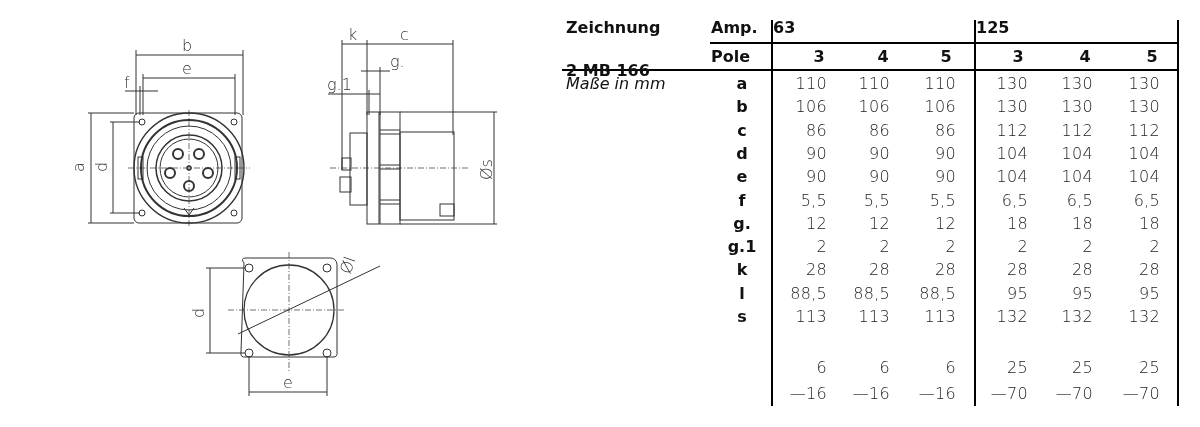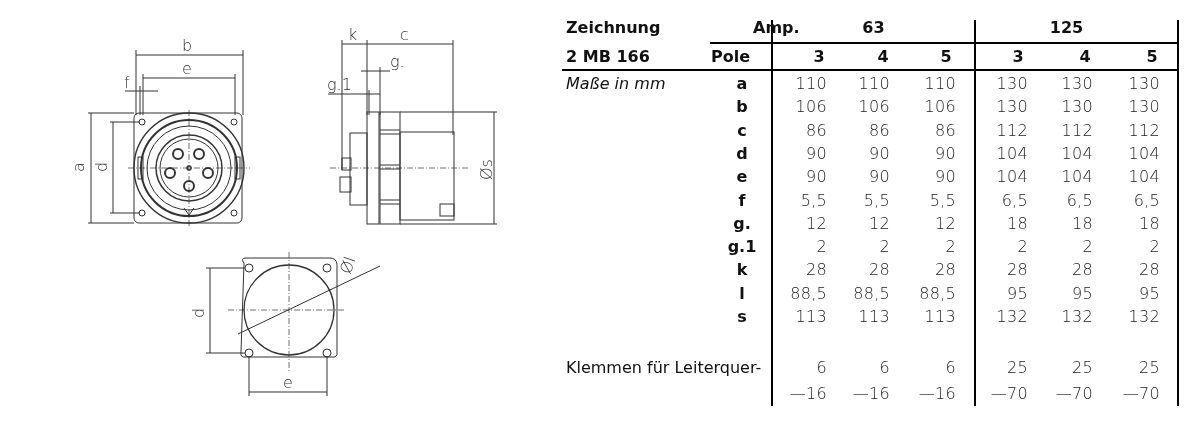--- a/index.html
+++ b/index.html
@@ -5,21 +5,21 @@
   html, body { margin:0; padding:0; background:#fff; }
   body { width:1200px; height:427px; position:relative; overflow:hidden; font-family:"DejaVu Sans", sans-serif; color:#111; }
   .drawings { position:absolute; left:0; top:0; width:560px; height:427px; }
   .tbl { position:absolute; left:0; top:0; width:1200px; height:427px; }
   .t { position:absolute; white-space:nowrap; }
   .hdr { font-weight:bold; font-size:16px; }
   .lbl { font-size:16px; }
   .key { font-weight:bold; font-size:16px; text-align:center; width:40px; }
   .num { font-size:16px; text-align:right; width:60px; font-weight:300; color:#222; letter-spacing:0.3px; }
   .colh { font-weight:bold; font-size:16px; text-align:center; width:60px; }
-  .grp { font-weight:bold; font-size:16px; text-align:center; }
+  .grp { font-weight:bold; font-size:16px; }
   .line { position:absolute; background:#000; }
   .sup { font-size:9px; vertical-align:super; }
 </style>
 </head>
 <body>
 
 <svg class="drawings" viewBox="0 0 560 427" width="560" height="427">
   <g stroke="#333" fill="none" stroke-width="1">
 
     <g>
@@ -140,22 +140,22 @@
 
 <div class="tbl">
 
   <div class="line" style="left:710px; top:42px; width:469px; height:2px;"></div>
   <div class="line" style="left:562px; top:69px; width:617px; height:2px;"></div>
   <div class="line" style="left:771px; top:20px; width:2px; height:386px;"></div>
   <div class="line" style="left:974px; top:20px; width:2px; height:386px;"></div>
   <div class="line" style="left:1177px; top:20px; width:2px; height:386px;"></div>
 
   <div class="t hdr" style="left:566px; top:18px;">Zeichnung</div>
-  <div class="t hdr" style="left:566px; top:47px;">2 MB 166</div>
-  <div class="t hdr" style="left:753px; top:18px;">Amp.</div>
+  <div class="t hdr" style="left:566px; top:61px;">2 MB 166</div>
+  <div class="t hdr" style="left:711px; top:18px;">Amp.</div>
   <div class="t hdr" style="left:711px; top:47px;">Pole</div>
 
   <div class="t grp" style="left:773px; width:201px; top:18px;">63</div>
   <div class="t grp" style="left:976px; width:181px; top:18px;">125</div>
 
   <div class="t colh" style="left:789px; top:47px;">3</div>
   <div class="t colh" style="left:853px; top:47px;">4</div>
   <div class="t colh" style="left:916px; top:47px;">5</div>
   <div class="t colh" style="left:988px; top:47px;">3</div>
   <div class="t colh" style="left:1055px; top:47px;">4</div>
@@ -248,14 +248,13 @@
       <div class="t num" style="left: 1033px; top: 358px;">25</div>
       <div class="t num" style="left: 1100px; top: 358px;">25</div>
       <div class="t num" style="left: 767px; top: 384px;">—16</div>
       <div class="t num" style="left: 830px; top: 384px;">—16</div>
       <div class="t num" style="left: 896px; top: 384px;">—16</div>
       <div class="t num" style="left: 968px; top: 384px;">—70</div>
       <div class="t num" style="left: 1033px; top: 384px;">—70</div>
       <div class="t num" style="left: 1100px; top: 384px;">—70</div>
     </div>
 
-  <div class="t lbl" style="left:566px; top:358px;">Klemmen für Leiterquer-</div>
 </div>
 
 </body></html>

